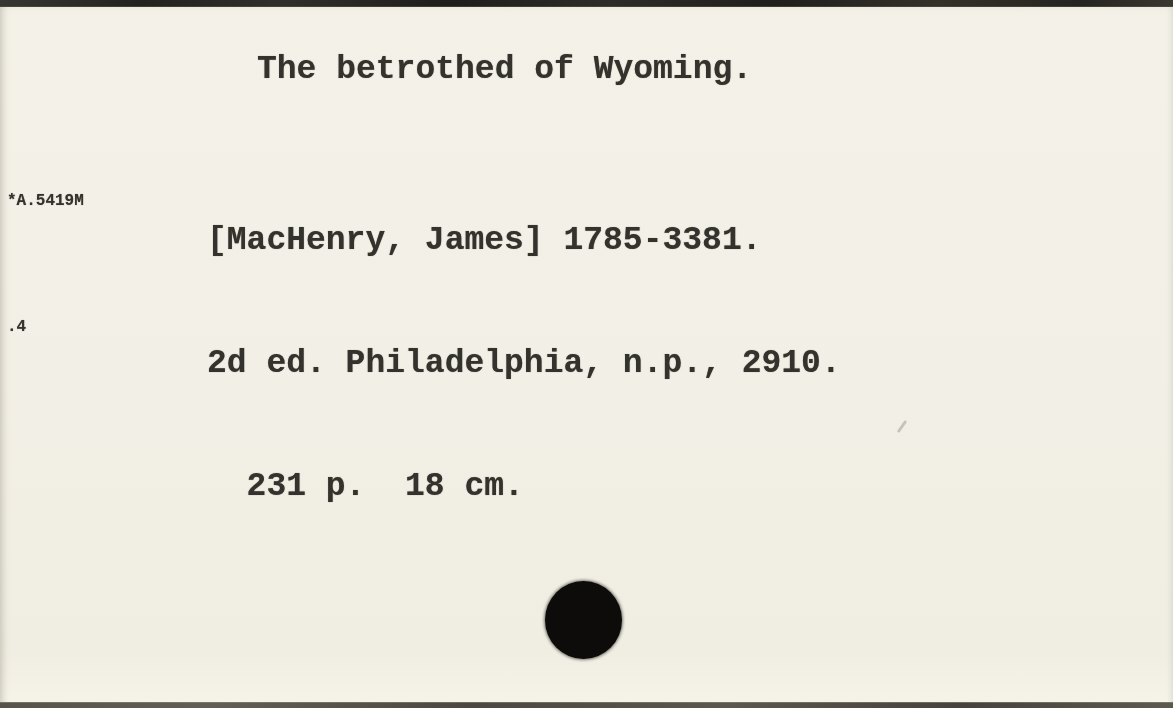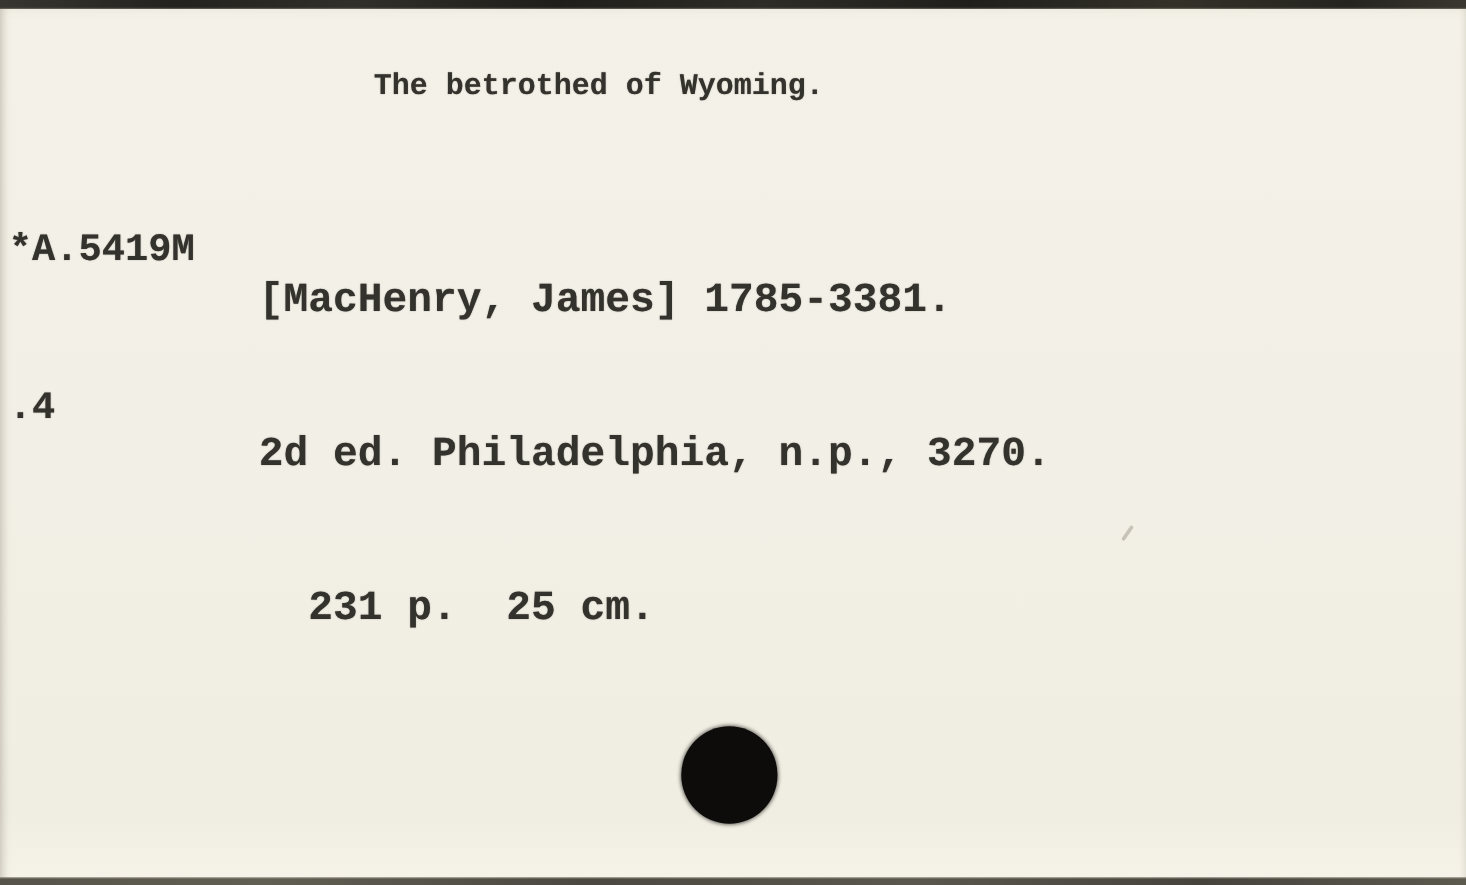--- a/index.html
+++ b/index.html
@@ -34,26 +34,26 @@
   }
   .typed {
     color: #34322c;
     white-space: pre;
     font-weight: bold;
     text-shadow: 0 0 1px rgba(52,50,44,0.55);
   }
   .heading {
     position: absolute;
     left: 257px; top: 51px;
-    font-size: 24px; line-height: 38px; margin-left: 42px;
+    font-size: 33px; line-height: 38px;
   }
   .callnum {
     position: absolute;
     left: 7px; top: 96px;
-    font-size: 31px; line-height: 42px;
+    font-size: 16px; line-height: 42px;
   }
   .body-block {
     position: absolute;
     left: 207px; top: 138px;
     font-size: 33px; line-height: 41px;
   }
   .hole {
     position: absolute;
     left: 545px; top: 581px;
     width: 77px; height: 78px;
@@ -78,22 +78,22 @@
 
   <div class="typed heading">The betrothed of Wyoming.</div>
 
   <div class="typed callnum">
     <div>*A.5419M</div>
     <div>.4</div>
   </div>
 
   <div class="typed body-block">
     <div>[MacHenry, James] 1785-3381.</div>
-    <div>2d ed. Philadelphia, n.p., 3270.</div>
-    <div>  231 p.  25 cm.</div>
+    <div>2d ed. Philadelphia, n.p., 2910.</div>
+    <div>  231 p.  18 cm.</div>
     
     
     
   </div>
 
   <div class="smudge"></div>
   <div class="hole"></div>
 
   <div class="edge-bottom"></div>
 </div>

